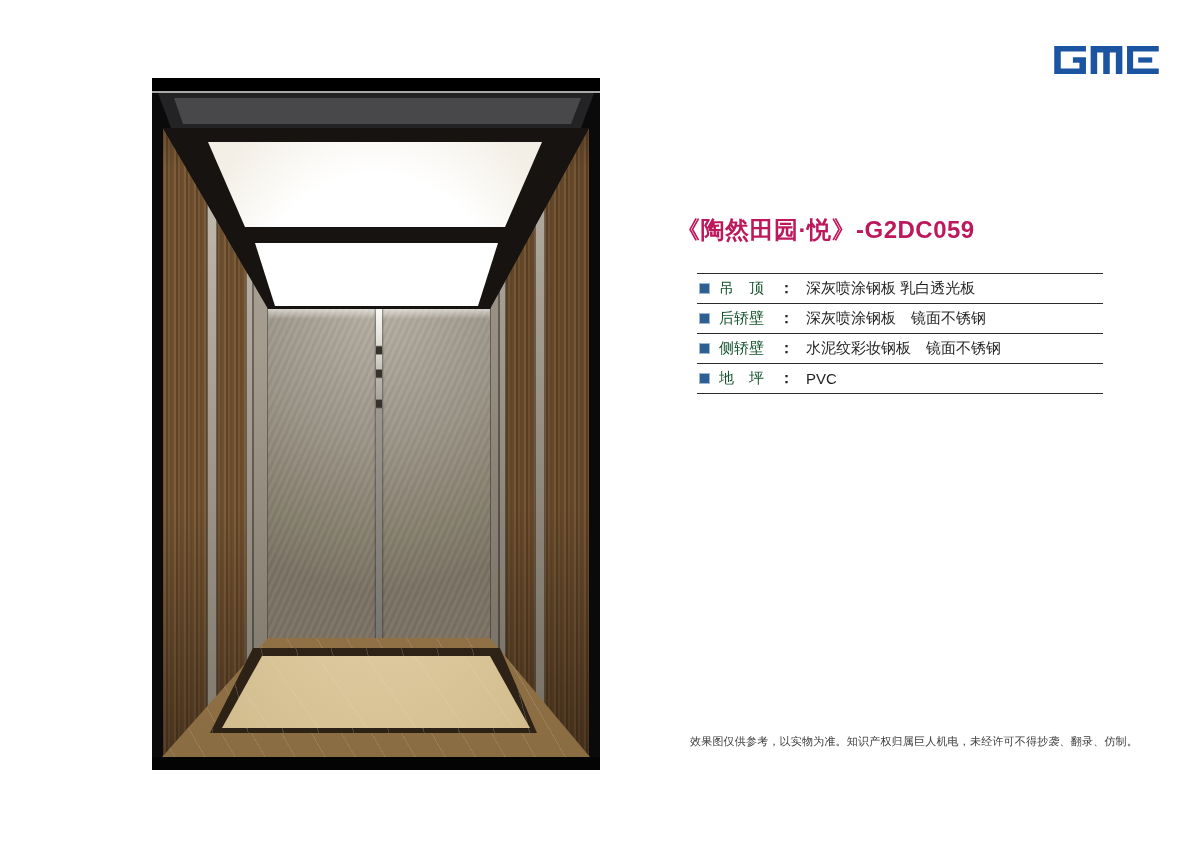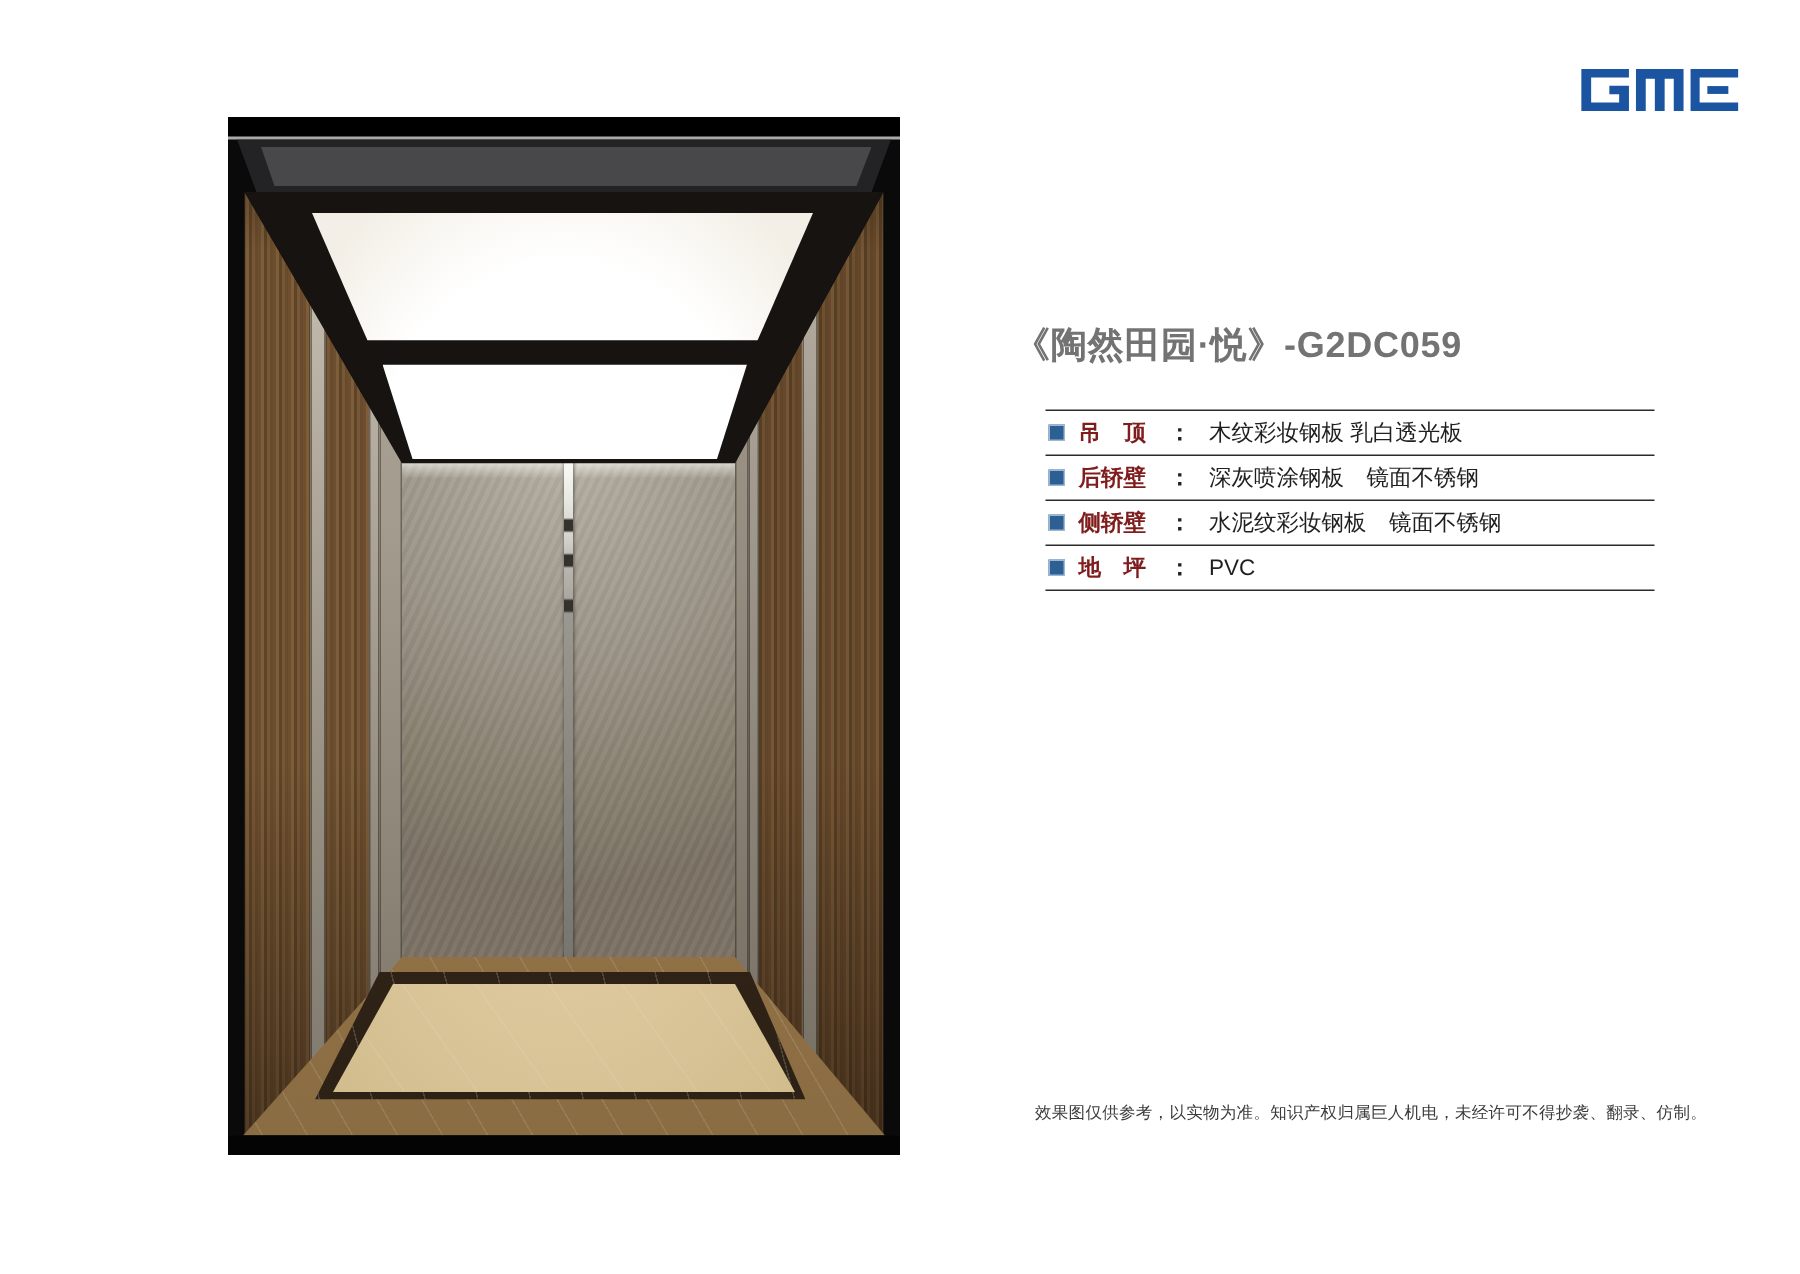--- a/index.html
+++ b/index.html
@@ -4,30 +4,30 @@
 <style>
   html,body{margin:0;padding:0;background:#ffffff;}
   body{width:1200px;height:849px;position:relative;overflow:hidden;
        font-family:"Liberation Sans","DejaVu Sans",sans-serif;}
 
   
   .logo{position:absolute;left:1050px;top:46px;width:113px;height:28px;}
   .logo svg{display:block;width:113px;height:28px;}
 
   .title{position:absolute;left:676px;top:214px;font-size:24px;font-weight:600;
-         color:#737373;letter-spacing:.5px;white-space:nowrap;}
+         color:#be185d;letter-spacing:.5px;white-space:nowrap;}
 
   .spec-table{position:absolute;left:697px;top:273px;width:406px;
               border-top:1px solid #2b2b2b;}
   .spec-row{height:29px;display:flex;align-items:center;
             border-bottom:1px solid #2b2b2b;font-size:15px;color:#1f1f1f;
             white-space:nowrap;}
   .bullet{width:11px;height:11px;background:#2e5f93;border:1px solid #9db8d2;
           box-sizing:border-box;margin:0 9px 0 2px;flex:0 0 auto;}
-  .spec-label{display:inline-block;width:60px;font-weight:700;color:#7f1d1d;}
+  .spec-label{display:inline-block;width:60px;font-weight:400;color:#14532d;}
   .spec-colon{font-weight:700;color:#222;width:16px;}
   .spec-value{margin-left:11px;}
 
   .disclaimer{position:absolute;left:690px;top:734px;width:430px;
               font-size:11px;color:#3c3c3c;letter-spacing:.2px;white-space:nowrap;}
 
   
   .render{position:absolute;left:152px;top:78px;width:448px;height:692px;
           background:#0a0a0a;}
   .render *{position:absolute;}
@@ -148,21 +148,21 @@
   </svg>
 </div>
 
 <div class="title">《陶然田园·悦》-G2DC059</div>
 
 <div class="spec-table">
   <div class="spec-row">
     <span class="bullet"></span>
     <span class="spec-label">吊　顶</span>
     <span class="spec-colon">：</span>
-    <span class="spec-value">木纹彩妆钢板 乳白透光板</span>
+    <span class="spec-value">深灰喷涂钢板 乳白透光板</span>
   </div>
   <div class="spec-row">
     <span class="bullet"></span>
     <span class="spec-label">后轿壁</span>
     <span class="spec-colon">：</span>
     <span class="spec-value">深灰喷涂钢板　镜面不锈钢</span>
   </div>
   <div class="spec-row">
     <span class="bullet"></span>
     <span class="spec-label">侧轿壁</span>

